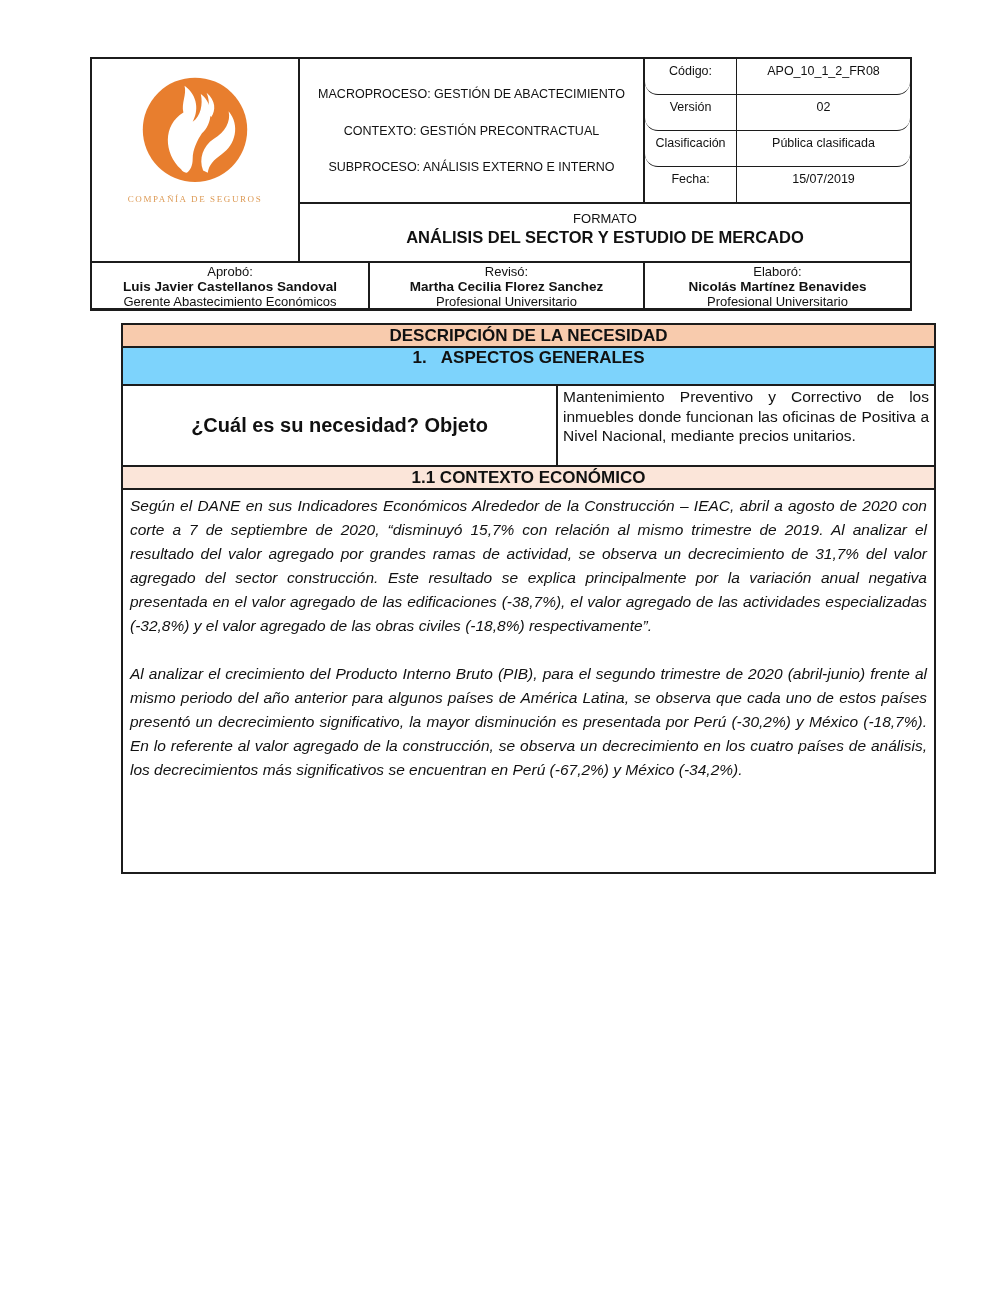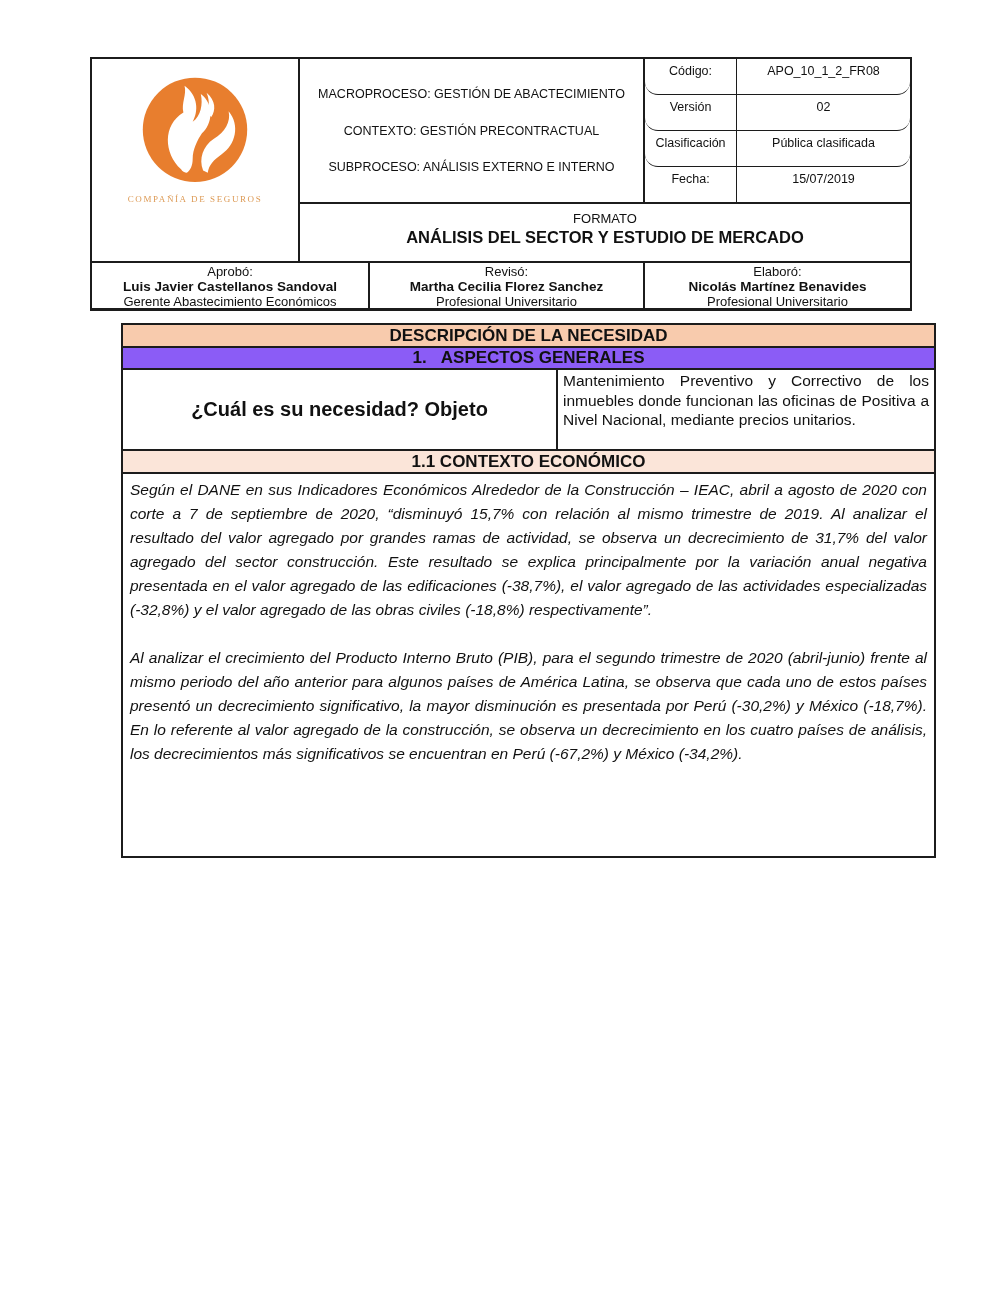--- a/index.html
+++ b/index.html
@@ -56,21 +56,21 @@
   
   .desc-table {
     position:absolute; left:97px; top:323px; width:815px;
     border:2px solid #1c1c1c; background:#fff;margin-left:24px;
   }
   .band {
     text-align:center; font-weight:bold; font-size:17px;
     border-bottom:2px solid #1c1c1c;
   }
   .band-dark  { background:#F8CBAD; height:23px; line-height:21px; }
-  .band-light { background:#8b5cf6; height:22px; line-height:20px; }
+  .band-light { background:#7dd3fc; height:38px; line-height:20px; }
   .band-light2{ background:#FBE5D9; height:23px; line-height:21px; }
   .need-row { display:flex; border-bottom:2px solid #1c1c1c; min-height:81px; }
   .need-label {
     width:435px; border-right:2px solid #1c1c1c;
     display:flex; align-items:center; justify-content:center;
     font-weight:bold; font-size:20px; text-align:center; padding:0 10px;
   }
   .need-text {
     flex:1; font-size:15.5px; line-height:19.5px; text-align:justify;
     padding:1px 5px 16px 5px;

